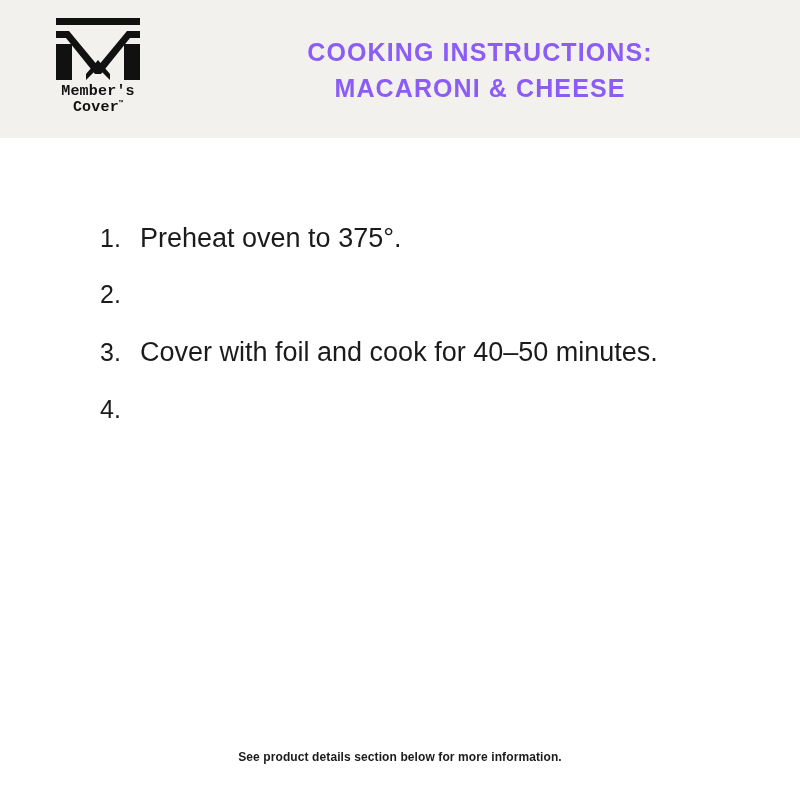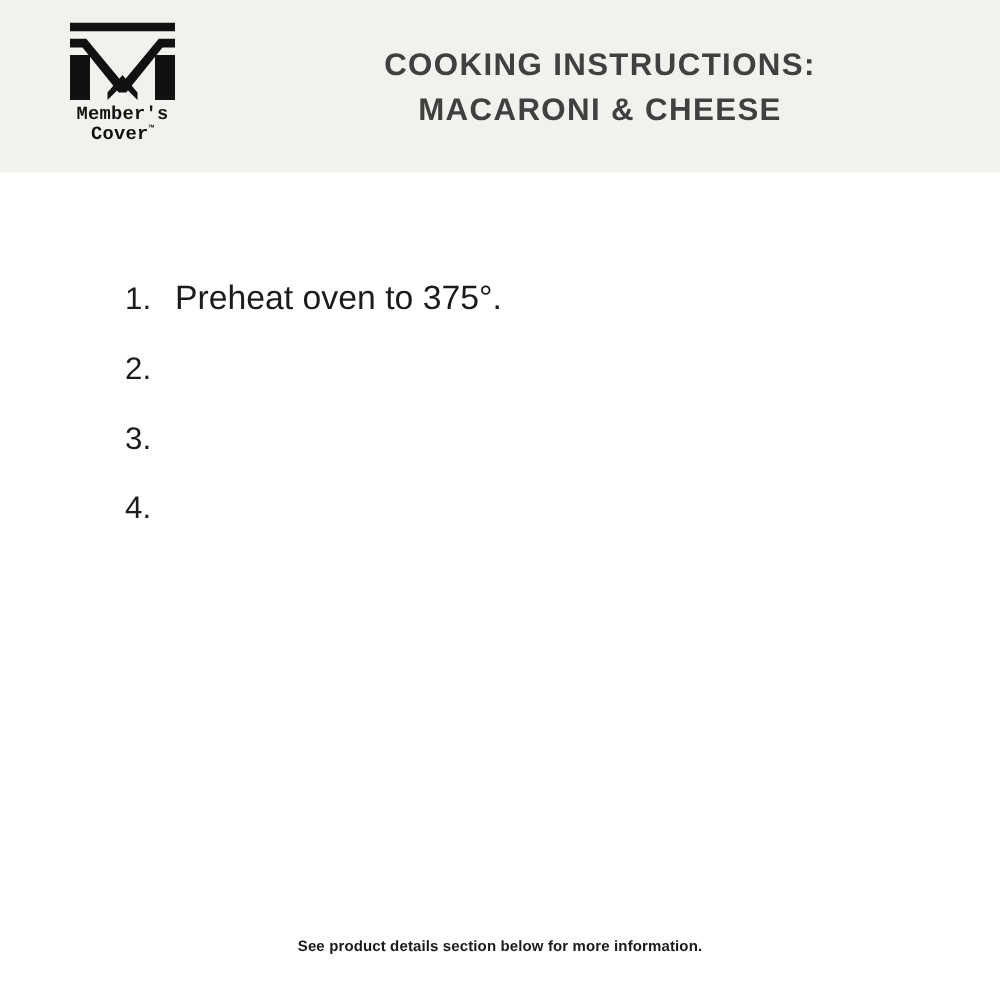--- a/index.html
+++ b/index.html
@@ -71,21 +71,21 @@
     right: 20px;
     top: 34px;
     text-align: center;
   }
 
   .title-line {
     font-family: "Liberation Sans", sans-serif;
     font-size: 25px;
     font-weight: bold;
     letter-spacing: 1.1px;
-    color: #404040;
+    color: #8b5cf6;
     line-height: 1.45;
     white-space: nowrap;
   }
 
   
   .content {
     position: absolute;
     left: 0;
     top: 138px;
     width: 100%;
@@ -167,20 +167,21 @@
         <span class="step-num">1.</span>
         <span class="step-text">Preheat oven to 375°.</span>
       </li>
 
       <li class="step">
         <span class="step-num">2.</span>
       </li>
 
       <li class="step">
         <span class="step-num">3.</span>
+        <span class="step-text">Cover with foil and cook for 40–50 minutes.</span>
       </li>
 
       <li class="step">
         <span class="step-num">4.</span>
       </li>
 
     </ol>
 
     <div class="footnote">See product details section below for more information.</div>
   </div>

